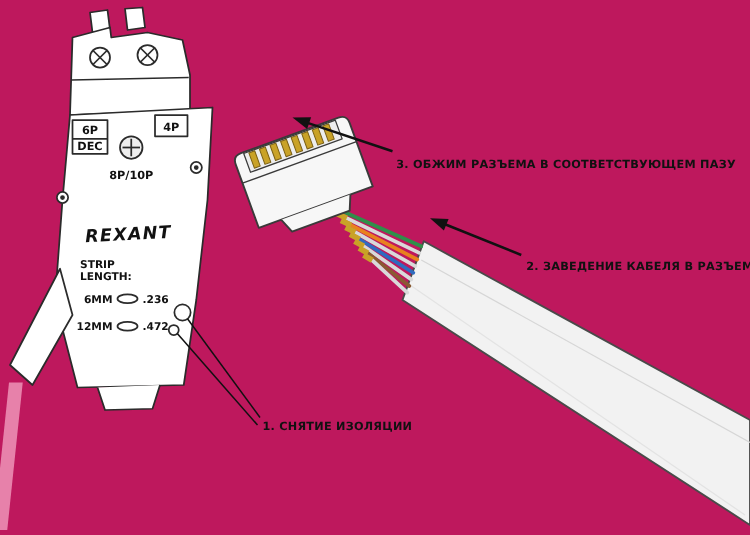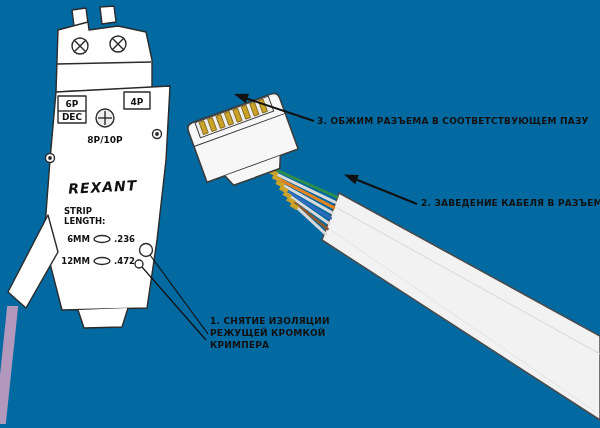--- a/index.html
+++ b/index.html
@@ -1,21 +1,21 @@
 <!DOCTYPE html>
 <html><head>
 <meta charset="utf-8">
 <style>
   html,body{margin:0;padding:0;background:#fff;}
-  #stage{position:relative;width:600px;height:428px;background:#0369a1;overflow:hidden;
+  #stage{position:relative;width:600px;height:428px;background:#be185d;overflow:hidden;
          font-family:"DejaVu Sans",sans-serif;}
   #scene{position:absolute;left:0;top:0;z-index:1;}
   svg text{font-family:"DejaVu Sans",sans-serif;fill:#111;stroke:none;}
   .callout{position:absolute;z-index:2;font-size:9px;font-weight:bold;color:#111;
-           white-space:nowrap;letter-spacing:.2px;}
+           white-space:nowrap;letter-spacing:.2px;margin-top:11px;}
   .callout.multi{white-space:normal;text-align:left;line-height:1.35;}
   .watermark{position:absolute;left:8px;top:296px;z-index:5;font-size:104px;font-weight:700;
              color:#f6aac7;opacity:.72;letter-spacing:-3px;line-height:1.05;
              font-family:"DejaVu Sans",sans-serif;pointer-events:none;}
   .watermark-bar{position:absolute;left:1px;top:306px;width:11px;height:118px;z-index:5;
              background:#f6aac7;opacity:.72;transform:skewX(-6deg);pointer-events:none;}
 </style>
 </head>
 <body>
 
@@ -132,20 +132,19 @@
     <g>
       <line x1="417" y1="204" x2="355" y2="179" stroke="#111" stroke-width="2"></line>
       <polygon points="344,174.5 358.9,175.1 355.1,184.3" fill="#111"></polygon>
     </g>
   </svg>
 
   <div class="callout" style="left:317px;top:116px;">3. ОБЖИМ РАЗЪЕМА В СООТВЕТСТВУЮЩЕМ ПАЗУ</div>
 
   <div class="callout" style="left:421px;top:198px;">2. ЗАВЕДЕНИЕ КАБЕЛЯ В РАЗЪЕМ</div>
 
-  <div class="callout multi" style="left:210px;top:315px;width:175px;">
+  <div class="callout multi" style="left:210px;top:325px;width:175px;">
     <div>1. СНЯТИЕ ИЗОЛЯЦИИ</div>
-    <div>РЕЖУЩЕЙ КРОМКОЙ КРИМПЕРА</div>
   </div>
 
   <div class="watermark-bar"></div>
 
 </div>
 
 </body></html>

